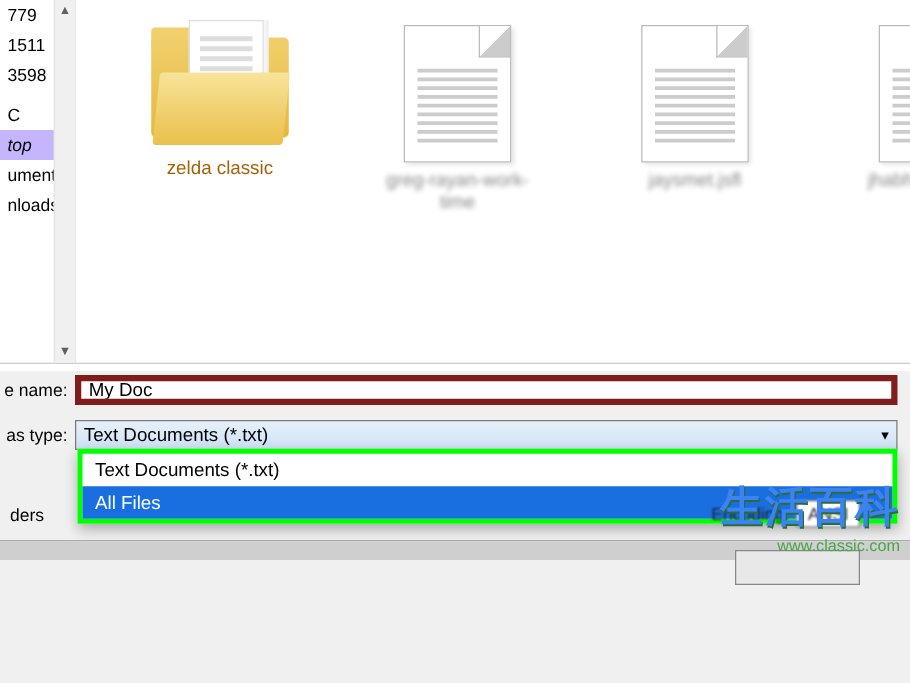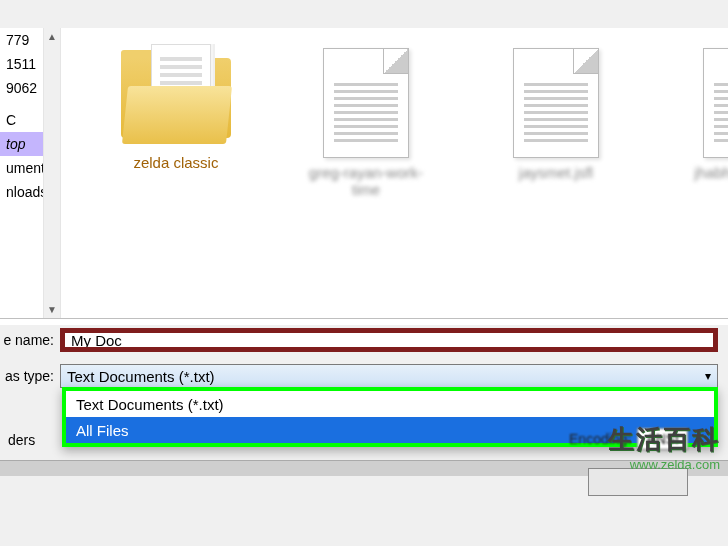--- a/index.html
+++ b/index.html
@@ -1,18 +1,18 @@
 <!DOCTYPE html>
 <html><head>
 <meta charset="utf-8">
 <style>
   * { box-sizing: border-box; margin: 0; padding: 0; font-family: "Segoe UI", Arial, sans-serif; }
   html, body { width: 728px; height: 546px; overflow: hidden; background: #f0f0f0; }
 
-  .window { width: 728px; height: 448px; background: #fff; position: relative; margin-top: 28px; }
+  .window { width: 728px; height: 448px; background: #fff; position: relative; }
 
   .upper { display: flex; height: 290px; }
   .sidebar { width: 90px; background: #fff; border-right: 1px solid #e5e5e5; position: relative; }
   .sb-list { font-size: 14px; color: #000; }
   .sb-item { padding: 4px 8px 4px 6px; cursor: default; }
   .sb-item.sel { background: #c4b5fd; font-style: italic; }
   .sb-scroll { position: absolute; right: 0; top: 0; width: 17px; height: 100%; background: #f0f0f0; border-left: 1px solid #e5e5e5; display: flex; flex-direction: column; justify-content: space-between; align-items: center; }
   .sb-arrow { font-size: 10px; color: #606060; padding: 3px 0; }
 
   .file-area { flex: 1; background: #fff; position: relative; padding: 20px 30px; }
@@ -51,35 +51,35 @@
   .enc-row { display:flex; align-items:center; position:absolute; right: 40px; top: 400px; font-size:14px; filter:blur(1px); color:#222; }
   .enc-box { border:1px solid #7a7a7a; padding:2px 8px; margin-left:6px; background:#fff; }
 
   .folders { position:absolute; left:0; top:404px; font-size:14px; padding-left:8px; }
 
   .bottom-rule { position:absolute; left:0; right:0; top:432px; height:1px; background:#aaa; }
   .gray-bg { position:absolute; left:0; right:0; top:433px; bottom:0; background:#cfcfcf; }
   .save-btn-outline { position:absolute; right:40px; top:440px; width:100px; height:28px; border:1px solid #888; background:#e8e8e8; }
 
   .watermark { position:absolute; right:8px; bottom:4px; text-align:right; }
-  .wm1 { font-size:26px; font-weight:bold; color:#404040; letter-spacing:2px; text-shadow:1px 1px 0 #2d6e2f; }
+  .wm1 { font-size:34px; font-weight:bold; color:#3b82f6; letter-spacing:2px; text-shadow:1px 1px 0 #2d6e2f; }
   .wm2 { font-size:13px; color:#47a64a; }
 </style>
 </head>
 <body>
 
 <div class="window">
 
   <div class="upper">
 
     <div class="sidebar">
       <div class="sb-list">
         <div class="sb-item"><span>779</span></div>
         <div class="sb-item"><span>1511</span></div>
-        <div class="sb-item"><span>9062</span></div>
+        <div class="sb-item"><span>3598</span></div>
         <div class="sb-item" style="height:8px"></div>
         <div class="sb-item"><span>C</span></div>
         <div class="sb-item sel"><span>top</span></div>
         <div class="sb-item"><span>uments</span></div>
         <div class="sb-item"><span>nloads</span></div>
       </div>
       <div class="sb-scroll">
         <span class="sb-arrow">▲</span>
         <span class="sb-arrow">▼</span>
       </div>
@@ -155,16 +155,16 @@
   </div>
 
   <div class="folders">ders</div>
 
   <div class="bottom-rule"></div>
   <div class="gray-bg"></div>
   <div class="save-btn-outline"></div>
 
   <div class="watermark">
     <div class="wm1">生活百科</div>
-    <div class="wm2">www.zelda.com</div>
+    <div class="wm2">www.classic.com</div>
   </div>
 
 </div>
 
 </body></html>

